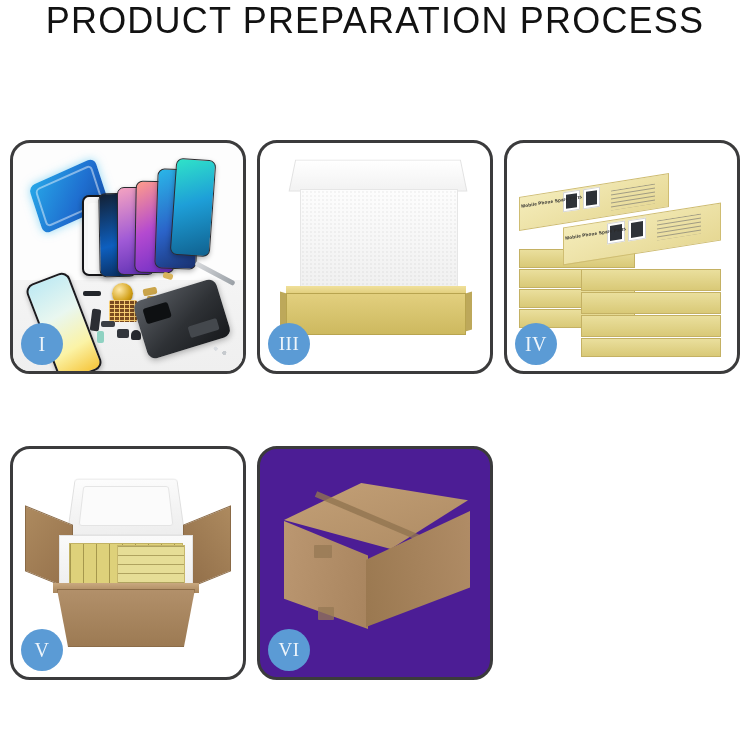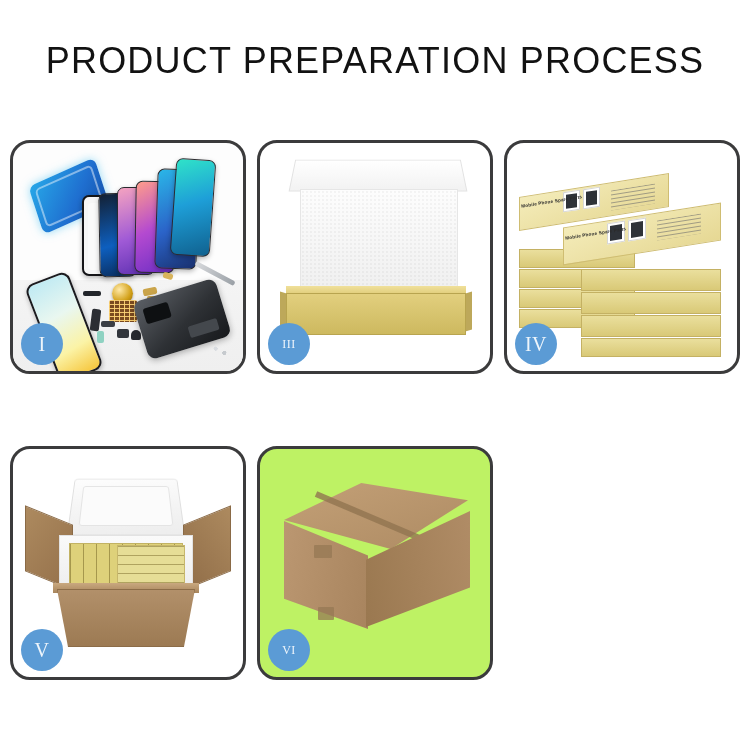--- a/index.html
+++ b/index.html
@@ -11,21 +11,20 @@
   }
   #page {
     position: relative;
     width: 750px; height: 750px;
     background: #ffffff;
   }
 
   
   .header { position: absolute; left: 0; top: 0; width: 750px; text-align: center; }
   .title {
-    margin-top: 40px;
     font-size: 36px;
     letter-spacing: 1.2px;
     font-weight: 400;
     color: #121212;
     font-family: "Liberation Sans", sans-serif;
     white-space: nowrap;
   }
   .subtitle {
     margin-top: 9px;
     font-size: 14.2px;
@@ -62,21 +61,21 @@
     width: 42px; height: 42px;
     border-radius: 50%;
     background: #5b9bd5;
     color: #eef5fb;
     display: flex; align-items: center; justify-content: center;
     font-family: "Liberation Serif", serif;
     font-size: 20px;
     letter-spacing: 0.5px;
     z-index: 40;
   }
-  .badge.wide { font-size: 12px; }
+  .badge.wide { font-size: 19px; }
 
   
   .p1 { background: #fdfdfd; }
   .p1 .floor {
     position: absolute; left: 0; right: 0; top: 60%; bottom: 0;
     background: linear-gradient(#f4f4f4, #efefef);
   }
   .ph {
     position: absolute;
     border-radius: 7px;
@@ -395,21 +394,21 @@
     border: 1px solid #8c6c48;
     clip-path: polygon(0 0, 100% 0, 92% 100%, 8% 100%);
   }
   .cartonRim {
     position: absolute; left: 40px; top: 134px;
     width: 146px; height: 10px;
     background: linear-gradient(180deg,#c9a87f,#a8855c);
   }
 
   
-  .p6 { background: #bef264; }
+  .p6 { background: #4c1d95; }
   .cTop {
     position: absolute; left: 24px; top: 34px;
     width: 184px; height: 66px;
     background: linear-gradient(160deg,#c3a077,#ae8b63);
     clip-path: polygon(42% 0, 100% 26%, 58% 100%, 0 56%);
     border-radius: 2px;
   }
   .cTopSeam {
     position: absolute; left: 56px; top: 42px;
     width: 122px; height: 6px;

